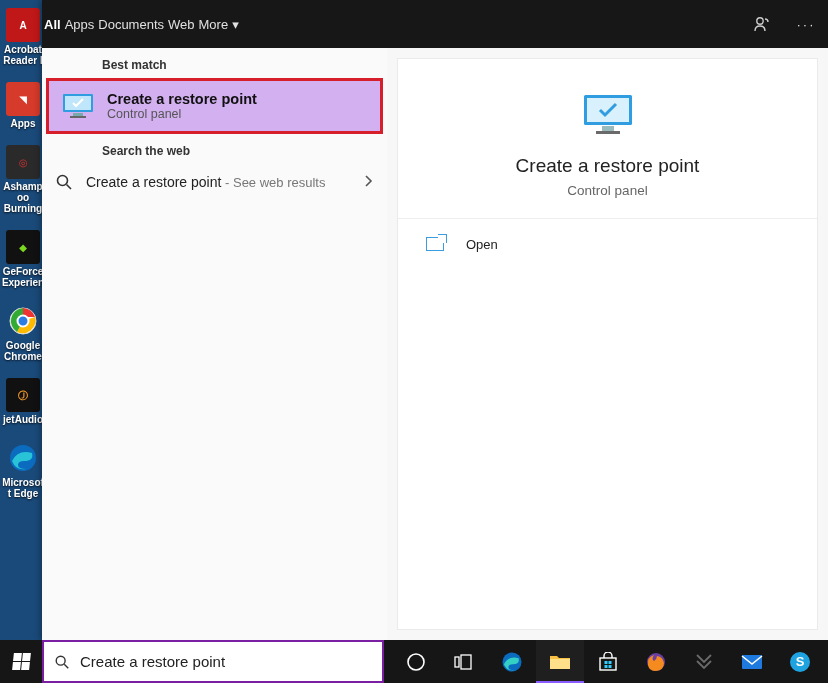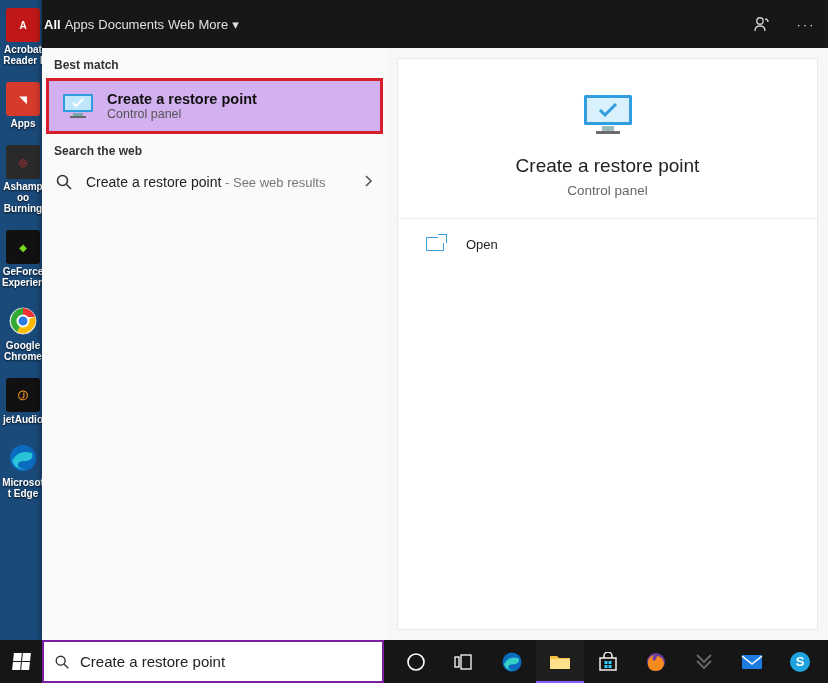--- a/index.html
+++ b/index.html
@@ -19,21 +19,21 @@
   .tab { padding: 0 2px; display: flex; align-items: center; cursor: pointer; position: relative; }
   .tab.active { color: #fff; font-weight: 600; }
   .tab.active::after { content: ""; position: absolute; left: 12px; right: 12px; bottom: 0; height: 3px; background: #7a4af8; }
   .tabs .spacer { flex: 1; }
   .tab-icon-btn { width: 44px; display: flex; align-items: center; justify-content: center; cursor: pointer; color: #e0e0e0; }
 
   .panel-body { flex: 1; display: flex; background: #f7f7f7; }
   .left { width: 345px; background: #fafafa; display: flex; flex-direction: column; }
   .right { flex: 1; background: #fff; margin: 10px 10px 10px 10px; border: 1px solid #eaeaea; display: flex; flex-direction: column; }
 
-  .section-label { font-size: 12px; font-weight: 600; color: #333; padding: 10px 12px 6px; }
+  .section-label { font-size: 12px; font-weight: 600; color: #333; padding: 10px 12px 6px; margin-left: 48px; }
 
   .result { display: flex; align-items: center; padding: 10px 12px; gap: 12px; cursor: pointer; }
   .best { border: 3px solid #d71f2c; background: #d3b0f0; margin: 0 4px; }
   .result-icon { width: 34px; height: 30px; display: flex; align-items: center; justify-content: center; }
   .result-texts { display: flex; flex-direction: column; }
   .result-title { font-size: 14.5px; font-weight: 600; color: #111; }
   .result-sub { font-size: 12.5px; color: #555; }
 
   .web-result { display: flex; align-items: center; padding: 8px 12px; gap: 12px; cursor: pointer; }
   .web-result .magnify { width: 20px; height: 20px; display:flex; align-items:center; justify-content:center; }

